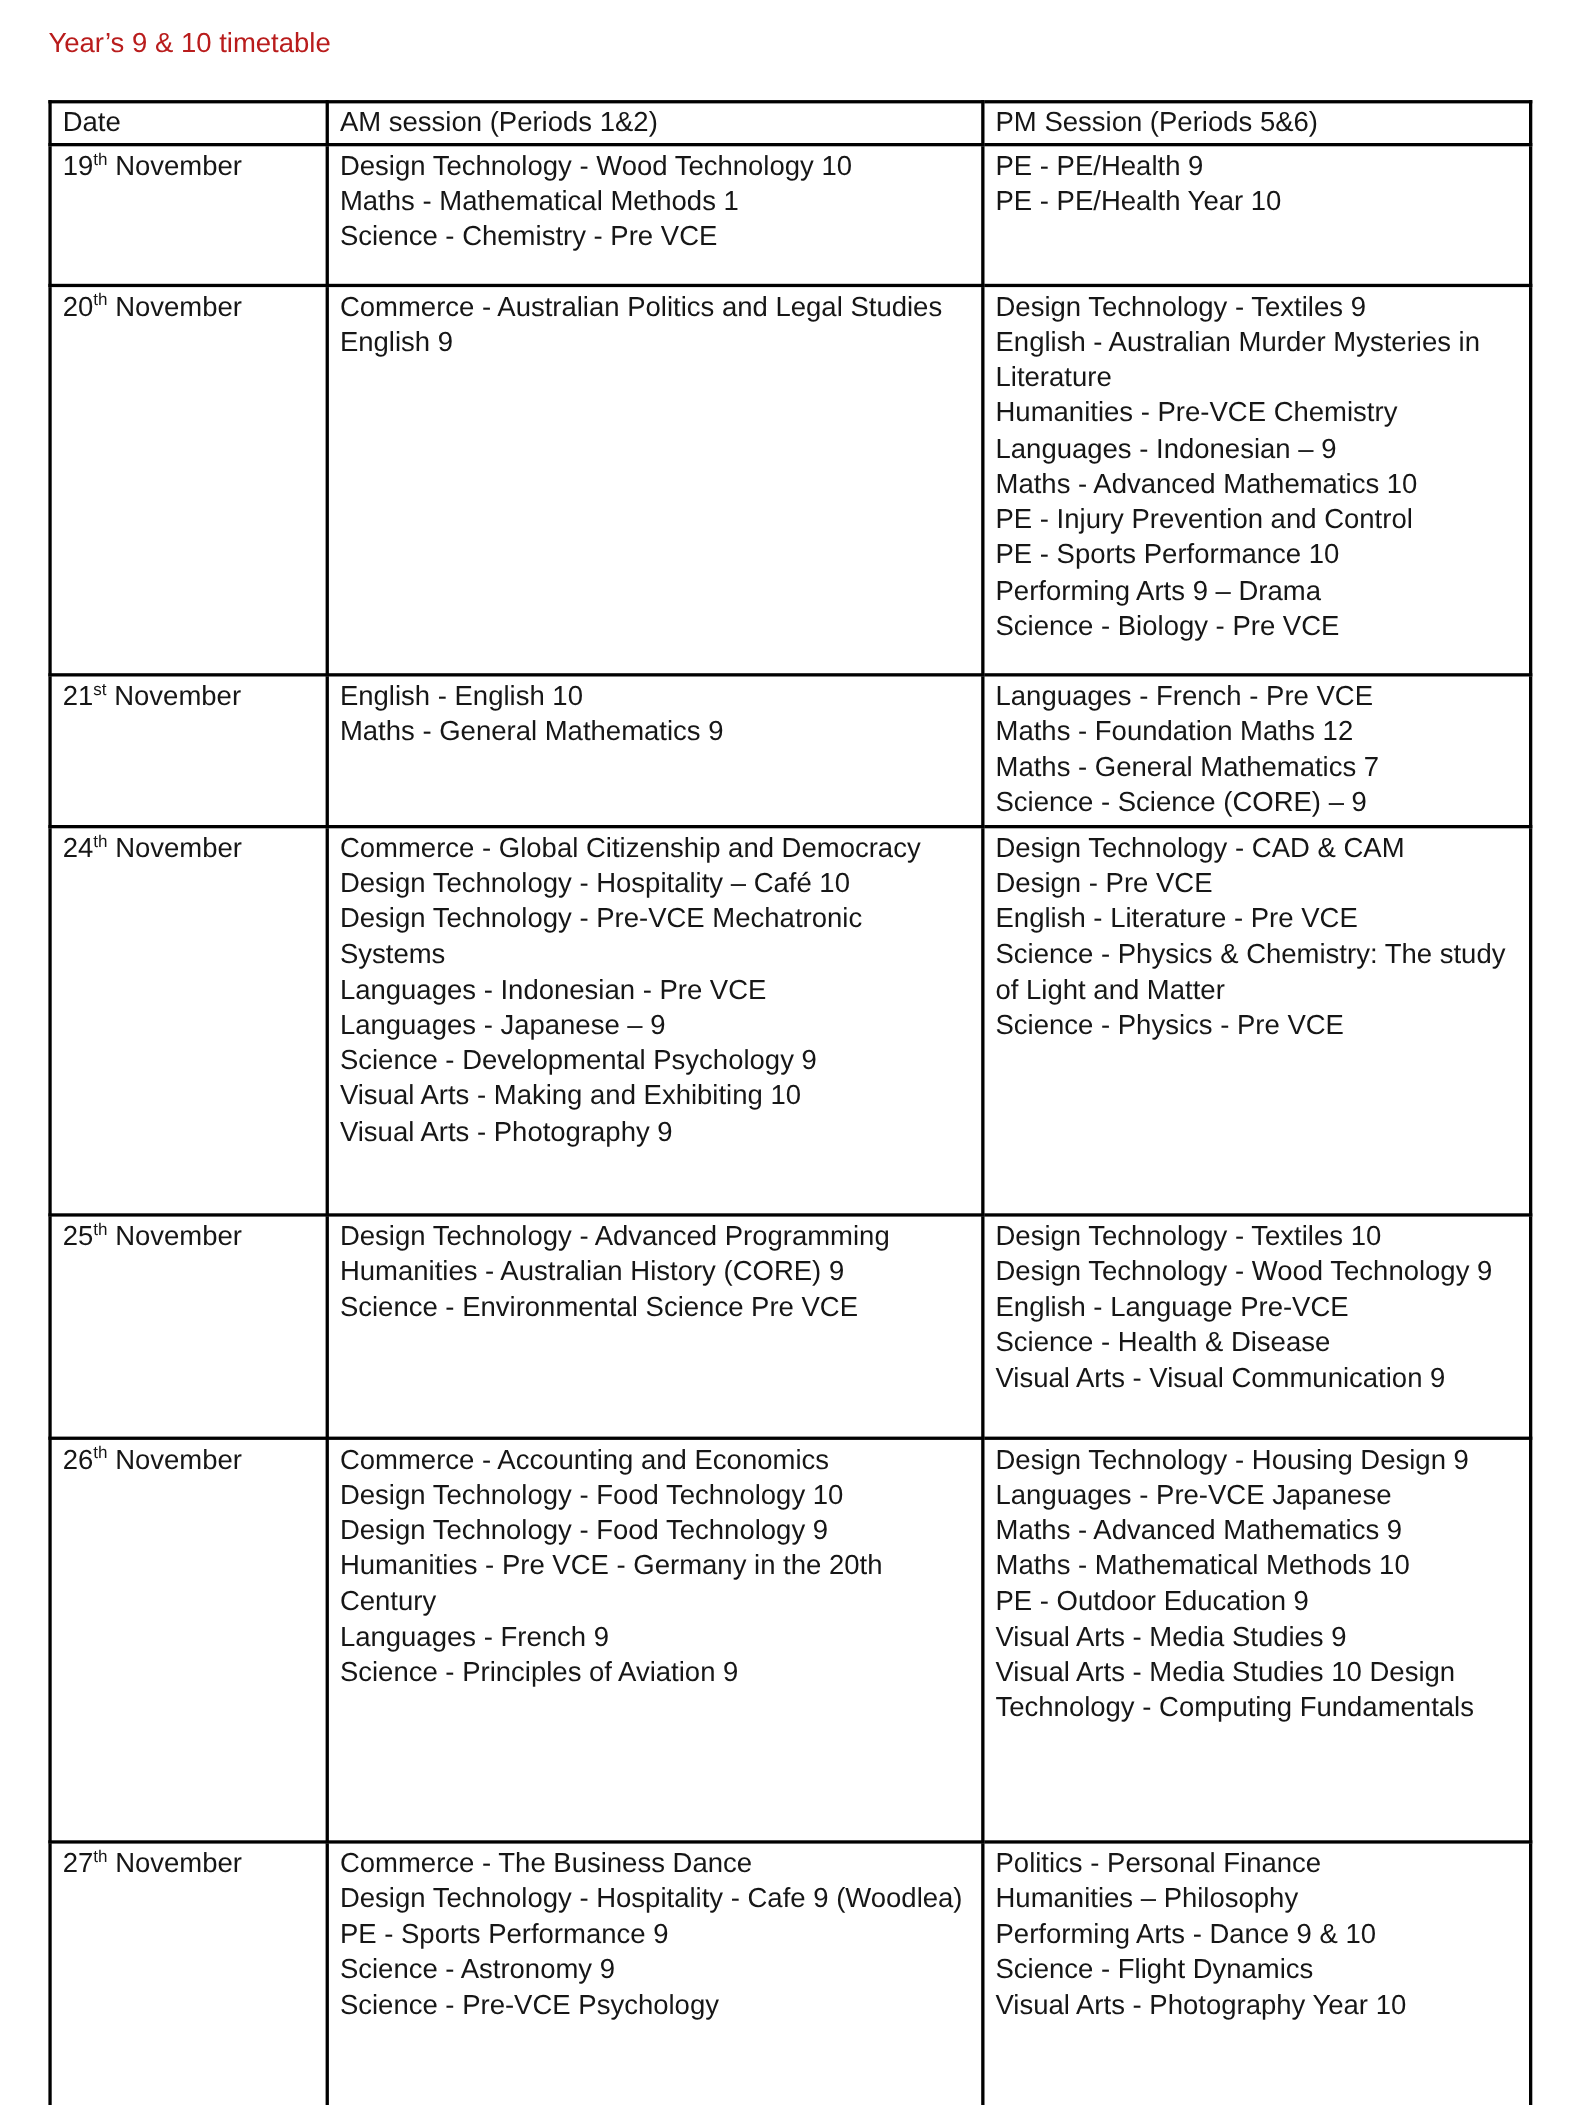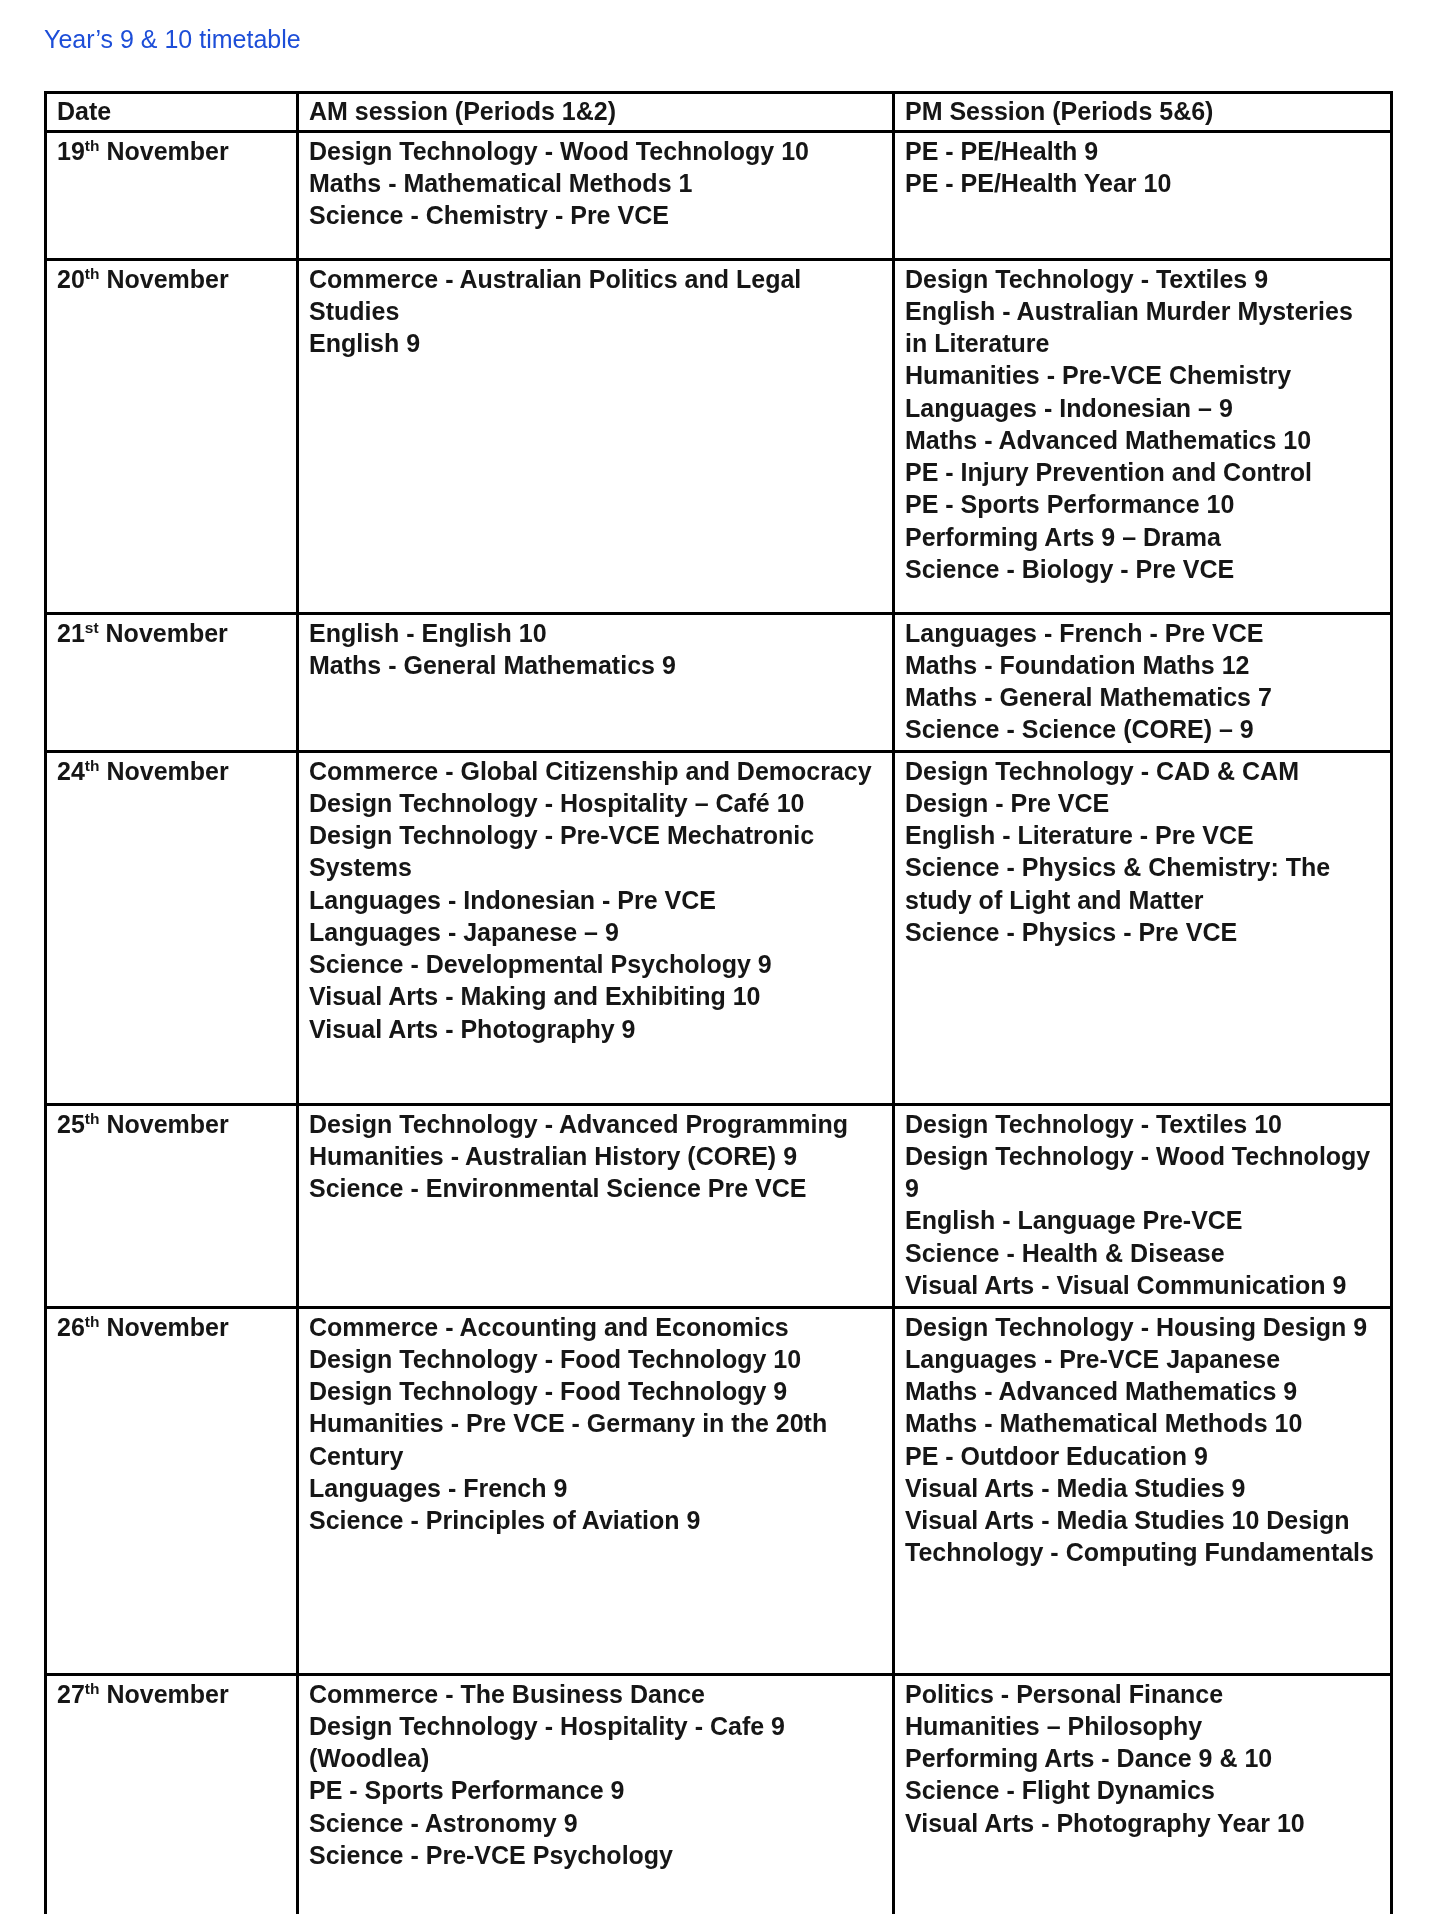--- a/index.html
+++ b/index.html
@@ -14,35 +14,35 @@
     min-height: 1914px;
     box-sizing: border-box;
     padding: 24px 0 0 44px;
     background: #ffffff;
   }
   .page-title {
     font-size: 25px;
     line-height: 1.25;
     margin: 0 0 36px 0;
     font-weight: 400;
-    color: #1d4ed8;
+    color: #b91c1c;
   }
   table.timetable {
     border-collapse: collapse;
     table-layout: fixed;
     width: 1346px;
     font-size: 25px;
     line-height: 1.29;
   }
   table.timetable th,
   table.timetable td {
     border: 3px solid #000000;
     vertical-align: top;
     text-align: left;
-    font-weight: 700;
+    font-weight: 400;
     padding: 2px 10px 4px 10px;
     word-wrap: break-word;
   }
   table.timetable col.c-date { width: 252px; }
   table.timetable col.c-am   { width: 596px; }
   table.timetable col.c-pm   { width: 498px; }
   table.timetable th { padding-top: 1px; padding-bottom: 2px; }
   td.date-cell { padding-left: 13px; }
   sup.ord {
     font-size: 62%;

